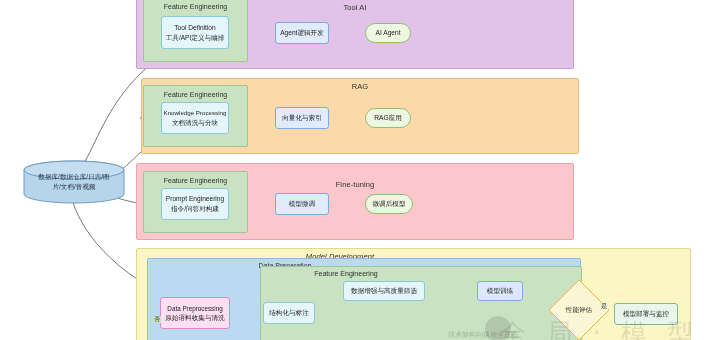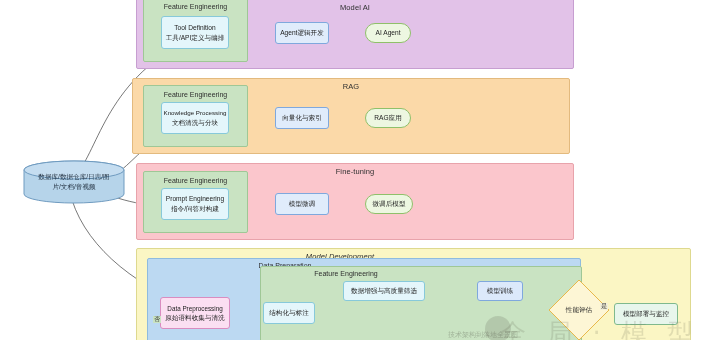--- a/index.html
+++ b/index.html
@@ -156,55 +156,55 @@
     <path d="M2,10 A50,9 0 0 1 102,10 L102,34 A50,9 0 0 1 2,34 Z" fill="#b6d4ea" stroke="#6f9bc0" stroke-width="1"></path>
     <ellipse cx="52" cy="10" rx="50" ry="9" fill="#c5ddf0" stroke="#6f9bc0" stroke-width="1"></ellipse>
   </svg>
   <div class="cyl-text">
     <span>数据库/数据仓库/日志/图</span><br>
     <span>片/文档/音视频</span>
   </div>
 </div>
 
 <div class="lane" style="left:136px; top:-10px; width:438px; height:79px; background:#e2c2e8; border:1px solid #c79ed1;">
-  <div class="lane-title" style="top:12px;">Model AI</div>
+  <div class="lane-title" style="top:12px;">Tool AI</div>
 </div>
 <div class="subgroup" style="left:143px; top:-4px; width:105px; height:66px; background:#c9e3c2; border:1px solid #9fc796;">
   <div class="subgroup-title" style="top:6px;">Feature Engineering</div>
 </div>
 <div class="node" style="left:161px; top:16px; width:68px; height:33px; background:#e4f6fb; border:1px solid #87c9da;">
   <span>Tool Definition</span>
   <span class="ln2">工具/API定义与编排</span>
 </div>
 <div class="node" style="left:275px; top:22px; width:54px; height:22px; background:#e0ecfb; border:1px solid #7fa8dd;">
   <span>Agent逻辑开发</span>
 </div>
 <div class="node rounded" style="left:365px; top:23px; width:46px; height:20px; background:#edf7e1; border:1px solid #8fc06a;">
   <span>AI Agent</span>
 </div>
 
-<div class="lane" style="left:132px; top:78px; width:438px; height:76px; background:#fbd9a8; border:1px solid #e3ba7e;">
+<div class="lane" style="left:141px; top:78px; width:438px; height:76px; background:#fbd9a8; border:1px solid #e3ba7e;">
   <div class="lane-title" style="top:3px;">RAG</div>
 </div>
 <div class="subgroup" style="left:143px; top:85px; width:105px; height:62px; background:#c9e3c2; border:1px solid #9fc796;">
   <div class="subgroup-title" style="top:5px;">Feature Engineering</div>
 </div>
 <div class="node" style="left:161px; top:102px; width:68px; height:32px; background:#e4f6fb; border:1px solid #87c9da;">
   <span style="font-size:6.2px;">Knowledge Processing</span>
   <span class="ln2">文档清洗与分块</span>
 </div>
 <div class="node" style="left:275px; top:107px; width:54px; height:22px; background:#e0ecfb; border:1px solid #7fa8dd;">
   <span>向量化与索引</span>
 </div>
 <div class="node rounded" style="left:365px; top:108px; width:46px; height:20px; background:#edf7e1; border:1px solid #8fc06a;">
   <span>RAG应用</span>
 </div>
 
 <div class="lane" style="left:136px; top:163px; width:438px; height:77px; background:#fbc6cc; border:1px solid #e8a3ab;">
-  <div class="lane-title" style="top:3px;">Fine-tuning</div>
+  <div class="lane-title" style="top:16px;">Fine-tuning</div>
 </div>
 <div class="subgroup" style="left:143px; top:171px; width:105px; height:62px; background:#c9e3c2; border:1px solid #9fc796;">
   <div class="subgroup-title" style="top:5px;">Feature Engineering</div>
 </div>
 <div class="node" style="left:161px; top:188px; width:68px; height:32px; background:#e4f6fb; border:1px solid #87c9da;">
   <span>Prompt Engineering</span>
   <span class="ln2">指令/问答对构建</span>
 </div>
 <div class="node" style="left:275px; top:193px; width:54px; height:22px; background:#e0ecfb; border:1px solid #7fa8dd;">
   <span>模型微调</span>

